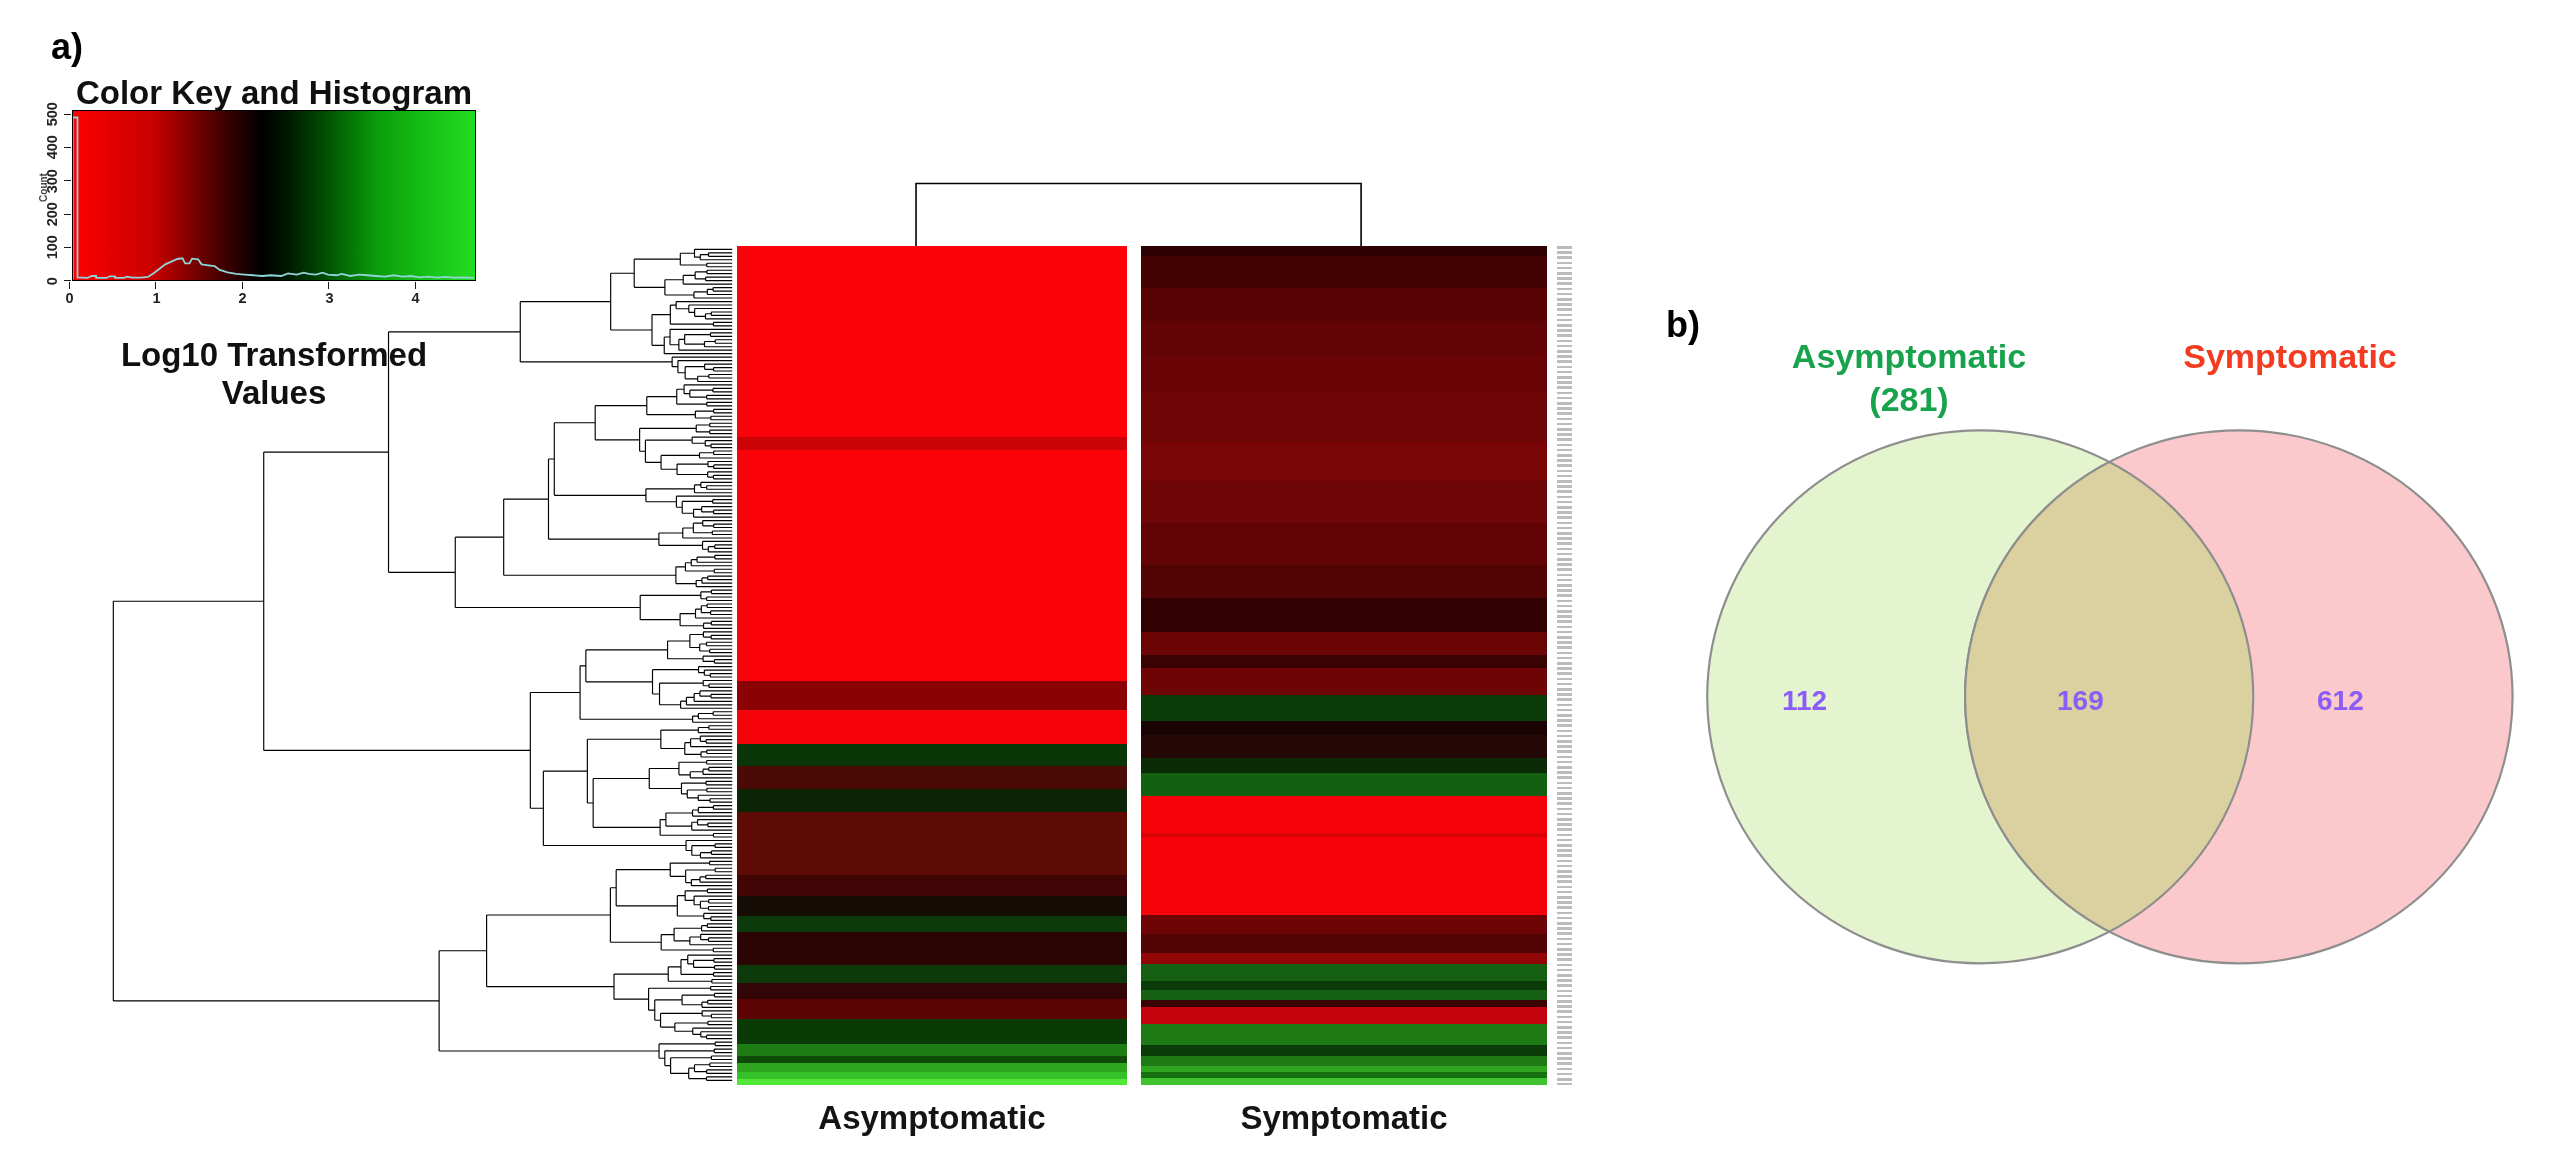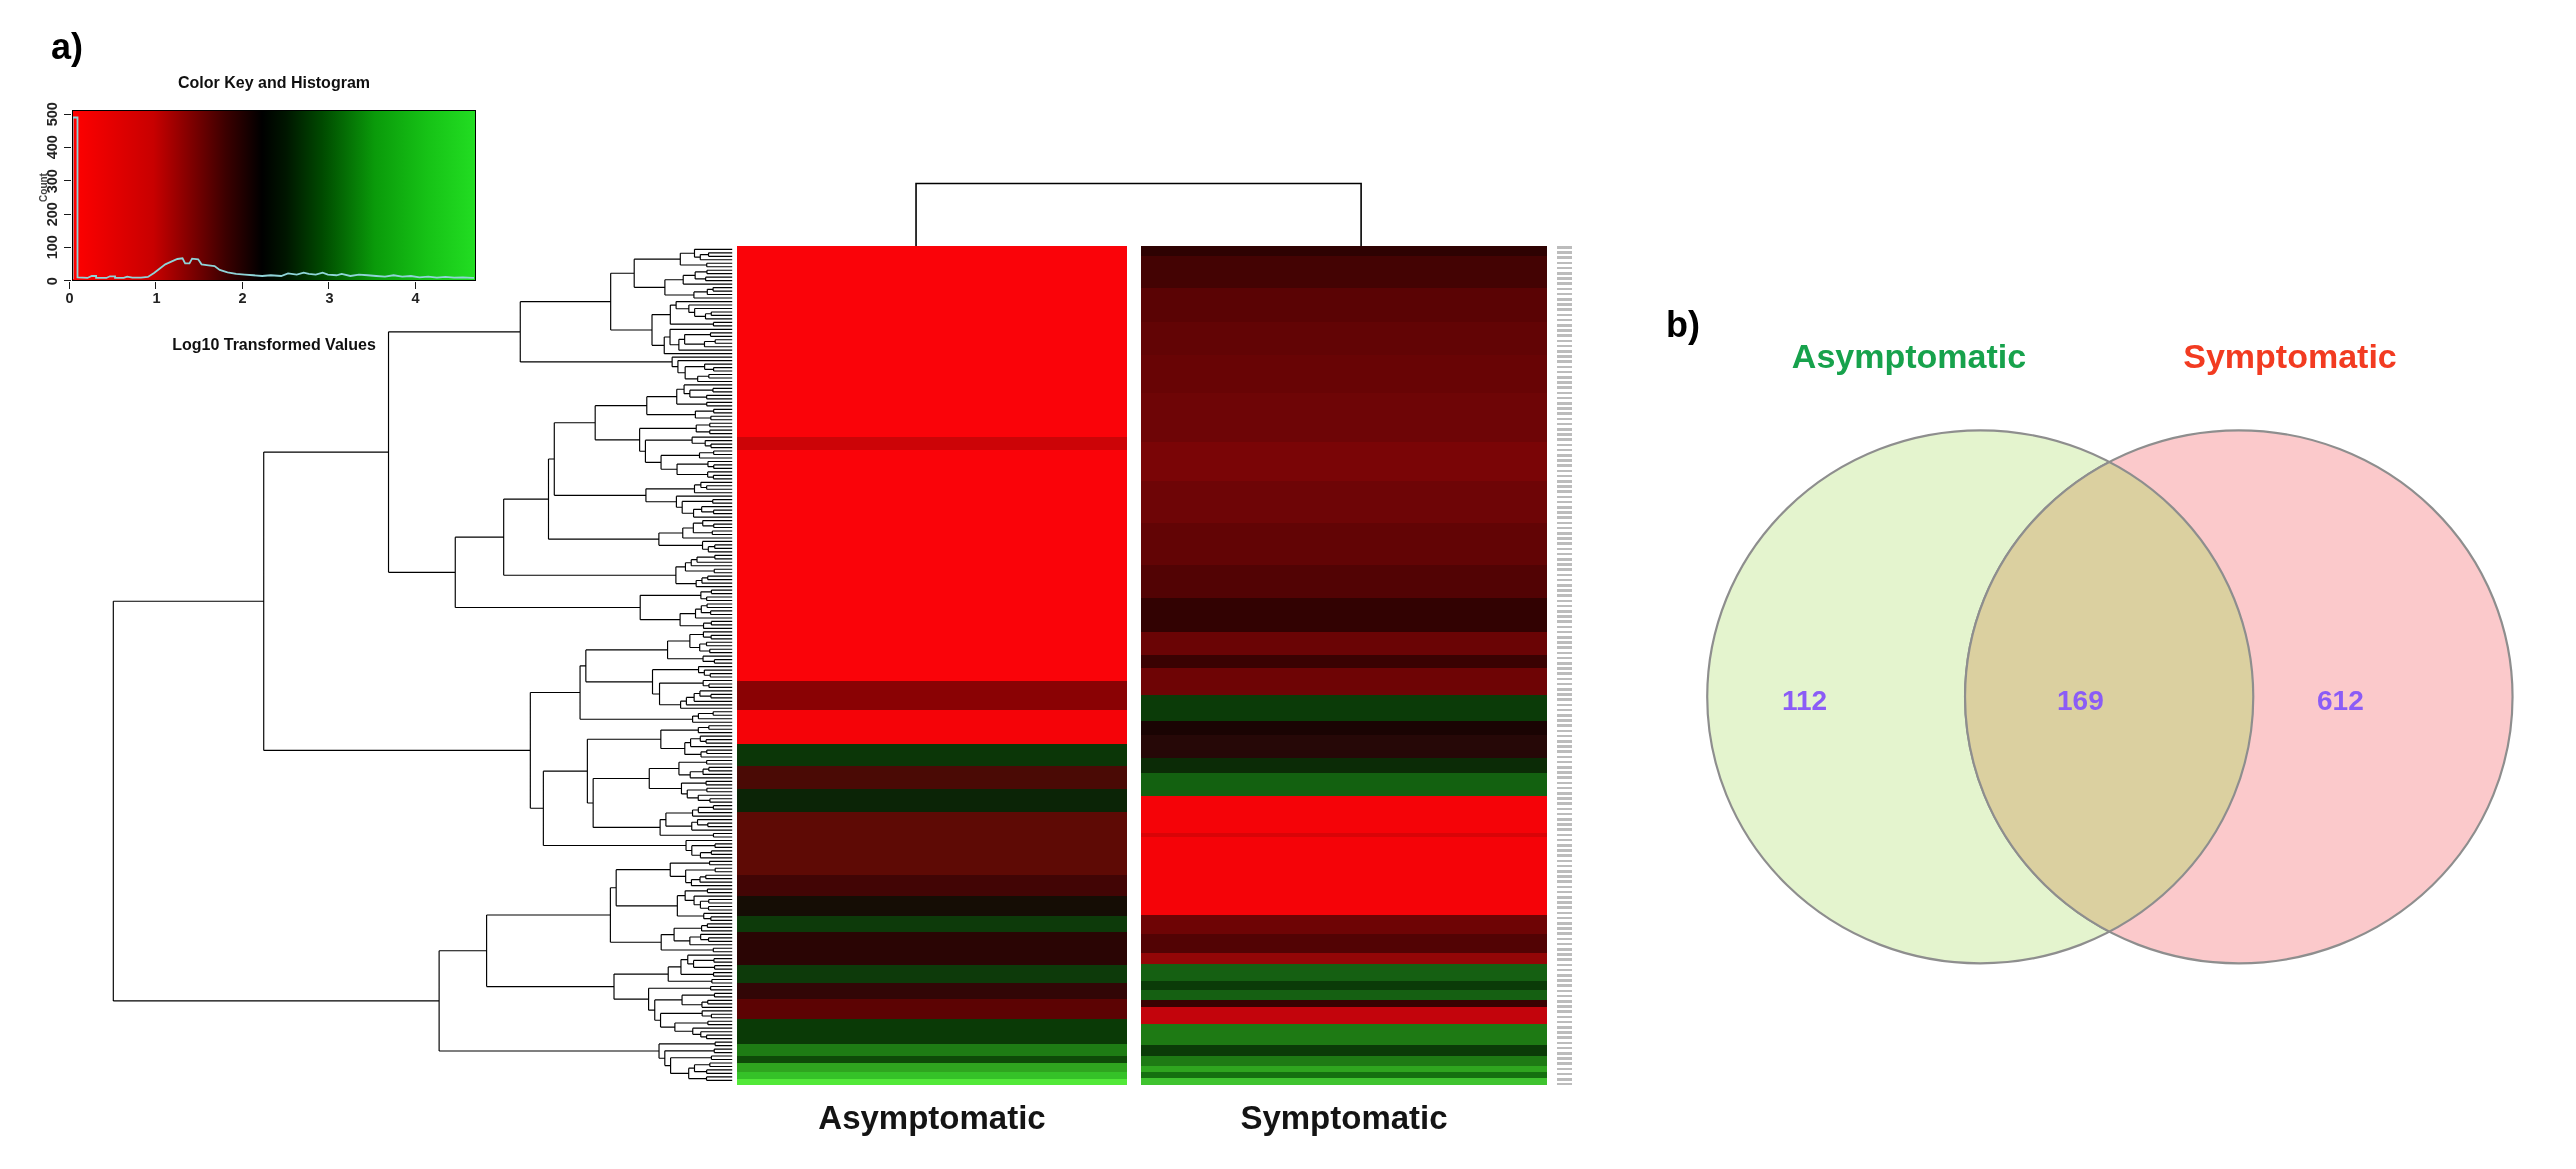--- a/index.html
+++ b/index.html
@@ -2,21 +2,21 @@
 <html style="font-size:11.6px"><head>
 <meta charset="utf-8">
 <style>
   html,body{margin:0;padding:0;}
   body{
     width:2576px;height:1170px;position:relative;background:#ffffff;
     font-family:"Liberation Sans", sans-serif;overflow:hidden;
   }
   .abs{position:absolute;}
   .plabel{font-weight:bold;font-size:36px;color:#000;}
-  .ck-title,.ck-xlabel{font-weight:bold;font-size:16px;color:#101010;text-align:center;}
+  .ck-title,.ck-xlabel{font-weight:bold;font-size:33px;color:#101010;text-align:center;}
   .ck-box{border:1.4px solid #000;box-sizing:border-box;}
   .tickmark{background:#1a1a1a;}
   .ticklabel{font-size:14.5px;font-weight:bold;color:#222;text-align:center;}
   .yticklabel{transform:rotate(-90deg);}
   .ck-count{font-size:10px;font-weight:bold;color:#444;transform:rotate(-90deg);}
   .hm-col{background:#550000;}
   .hm-rownames{
     background:repeating-linear-gradient(to bottom,#ababab 0px,#ababab 2.6px,#ffffff 2.6px,#ffffff 5.2px);
     opacity:.8;
   }
@@ -75,20 +75,21 @@
 <div class="abs hm-col" id="hm-right" style="left: 1141px; top: 246px; width: 406px; height: 839px; background: linear-gradient(rgb(46, 2, 2) 0%, rgb(46, 2, 2) 1.2%, rgb(68, 3, 3) 1.2%, rgb(68, 3, 3) 5%, rgb(90, 3, 4) 5%, rgb(90, 3, 4) 9%, rgb(98, 4, 5) 9%, rgb(98, 4, 5) 13%, rgb(104, 4, 5) 13%, rgb(104, 4, 5) 17.5%, rgb(110, 5, 6) 17.5%, rgb(110, 5, 6) 23.4%, rgb(122, 5, 6) 23.4%, rgb(122, 5, 6) 28%, rgb(110, 5, 6) 28%, rgb(110, 5, 6) 33%, rgb(98, 4, 5) 33%, rgb(98, 4, 5) 38%, rgb(82, 3, 4) 38%, rgb(82, 3, 4) 42%, rgb(50, 2, 2) 42%, rgb(50, 2, 2) 46%, rgb(106, 4, 5) 46%, rgb(106, 4, 5) 48.7%, rgb(58, 2, 2) 48.7%, rgb(58, 2, 2) 50.3%, rgb(110, 4, 5) 50.3%, rgb(110, 4, 5) 53.5%, rgb(11, 59, 8) 53.5%, rgb(11, 59, 8) 56.6%, rgb(26, 4, 3) 56.6%, rgb(26, 4, 3) 58.3%, rgb(38, 8, 7) 58.3%, rgb(38, 8, 7) 61%, rgb(11, 43, 6) 61%, rgb(11, 43, 6) 62.8%, rgb(19, 97, 16) 62.8%, rgb(19, 97, 16) 65.6%, rgb(245, 3, 8) 65.6%, rgb(245, 3, 8) 70%, rgb(217, 4, 7) 70%, rgb(217, 4, 7) 70.5%, rgb(245, 3, 8) 70.5%, rgb(245, 3, 8) 79.7%, rgb(110, 4, 5) 79.7%, rgb(110, 4, 5) 82%, rgb(82, 3, 4) 82%, rgb(82, 3, 4) 84.3%, rgb(147, 6, 7) 84.3%, rgb(147, 6, 7) 85.6%, rgb(21, 96, 18) 85.6%, rgb(21, 96, 18) 87.6%, rgb(11, 59, 8) 87.6%, rgb(11, 59, 8) 88.7%, rgb(21, 96, 18) 88.7%, rgb(21, 96, 18) 89.9%, rgb(58, 2, 2) 89.9%, rgb(58, 2, 2) 90.7%, rgb(195, 4, 12) 90.7%, rgb(195, 4, 12) 92.7%, rgb(30, 122, 20) 92.7%, rgb(30, 122, 20) 95.2%, rgb(11, 59, 8) 95.2%, rgb(11, 59, 8) 96.5%, rgb(30, 122, 20) 96.5%, rgb(30, 122, 20) 97.7%, rgb(47, 165, 31) 97.7%, rgb(47, 165, 31) 98.5%, rgb(21, 112, 16) 98.5%, rgb(21, 112, 16) 99.2%, rgb(63, 195, 47) 99.2%, rgb(63, 195, 47) 100%);"></div>
 <div class="abs hm-rownames" style="left:1557px;top:246px;width:15px;height:839px;"></div>
 
 <div class="abs hm-label" style="left:751px;top:1099px;width:362px;">Asymptomatic</div>
 <div class="abs hm-label" style="left:1163px;top:1099px;width:362px;">Symptomatic</div>
 
 <div class="abs plabel" style="left:1666px;top:304px;">b)</div>
 
 <div class="abs venn-title" id="venn-title-left" style="left: 1735px; top: 335px; width: 348px; color: rgb(23, 162, 76);">
   <div>Asymptomatic</div>
+  <div>(281)</div>
 </div>
 <div class="abs venn-title" id="venn-title-right" style="left: 2116px; top: 335px; width: 348px; color: rgb(242, 59, 33);">
   <div>Symptomatic</div>
 </div>
 
 <svg class="abs" id="venn" style="left:1629px;top:402px;" width="927" height="594" viewBox="2250 555 1280 820">
   <defs>
     <clipPath id="clipGreen">
         <ellipse cx="2735" cy="962" rx="377" ry="368"></ellipse>
       </clipPath>

